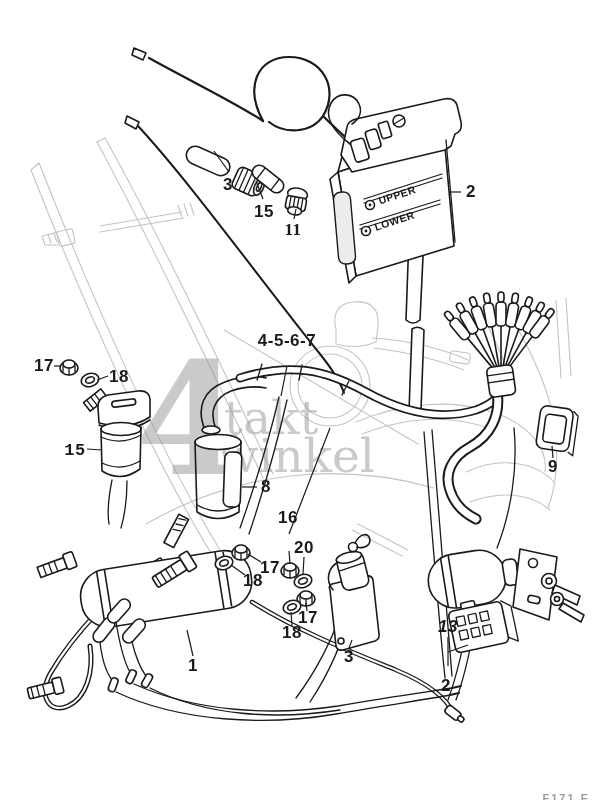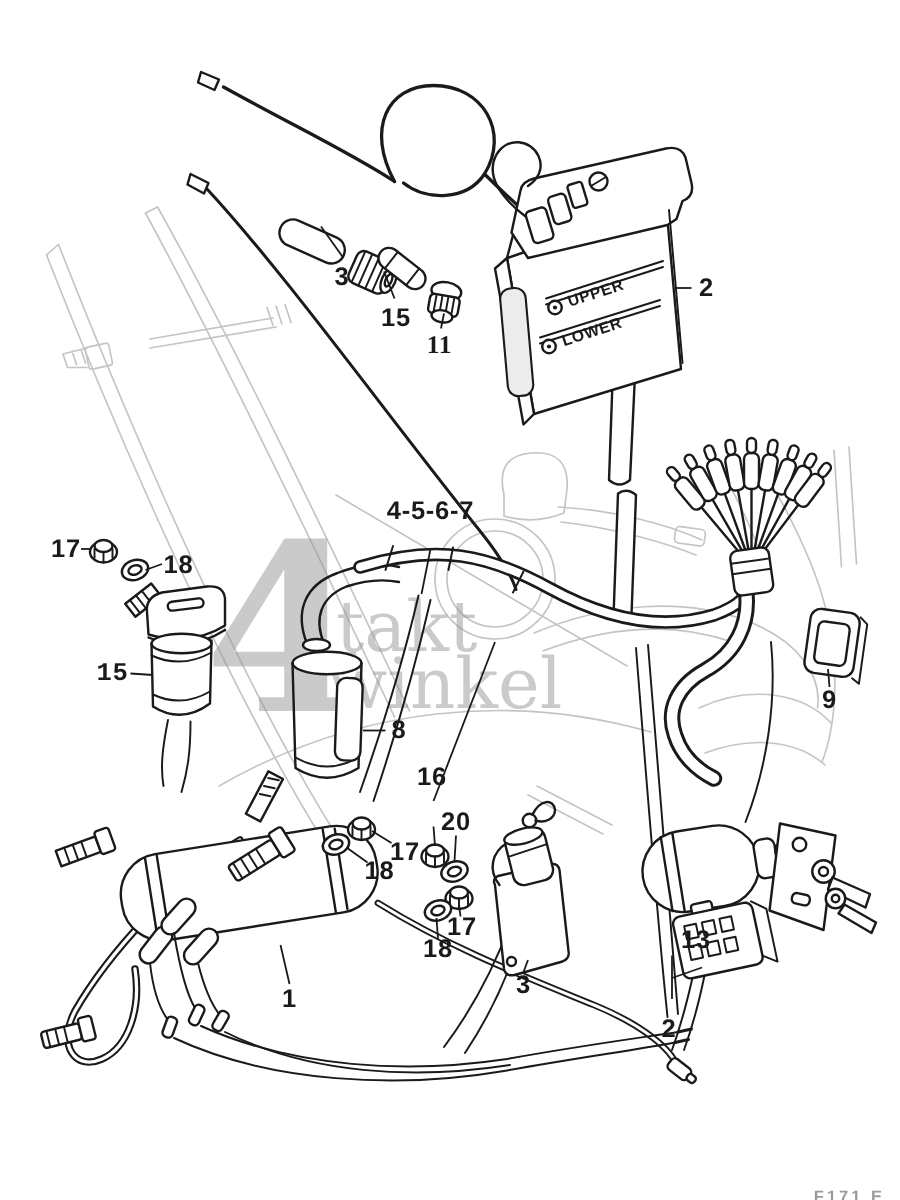--- a/index.html
+++ b/index.html
@@ -428,19 +428,19 @@
       <div class="callout" style="left: 287px; top: 341px; text-align: right;">4-5-6-7</div>
       <div class="callout" style="left: 266px; top: 487px;">8</div>
       <div class="callout" style="left: 288px; top: 518px;">16</div>
       <div class="callout" style="left: 304px; top: 548px;">20</div>
       <div class="callout" style="left: 270px; top: 568px;">17</div>
       <div class="callout" style="left: 253px; top: 581px;">18</div>
       <div class="callout" style="left: 308px; top: 618px;">17</div>
       <div class="callout" style="left: 292px; top: 633px;">18</div>
       <div class="callout" style="left: 193px; top: 666px;">1</div>
       <div class="callout" style="left: 349px; top: 657px;">3</div>
-      <div class="callout" style="left: 464px; top: 627px;">13</div>
+      <div class="callout" style="left: 448px; top: 627px; font-style: italic;">13</div>
       <div class="callout" style="left: 446px; top: 686px;">2</div>
       <div class="callout" style="left: 553px; top: 467px;">9</div>
     </div>
 
 <div class="footer-code">F171 E</div>
 </div>
 
 </body></html>

